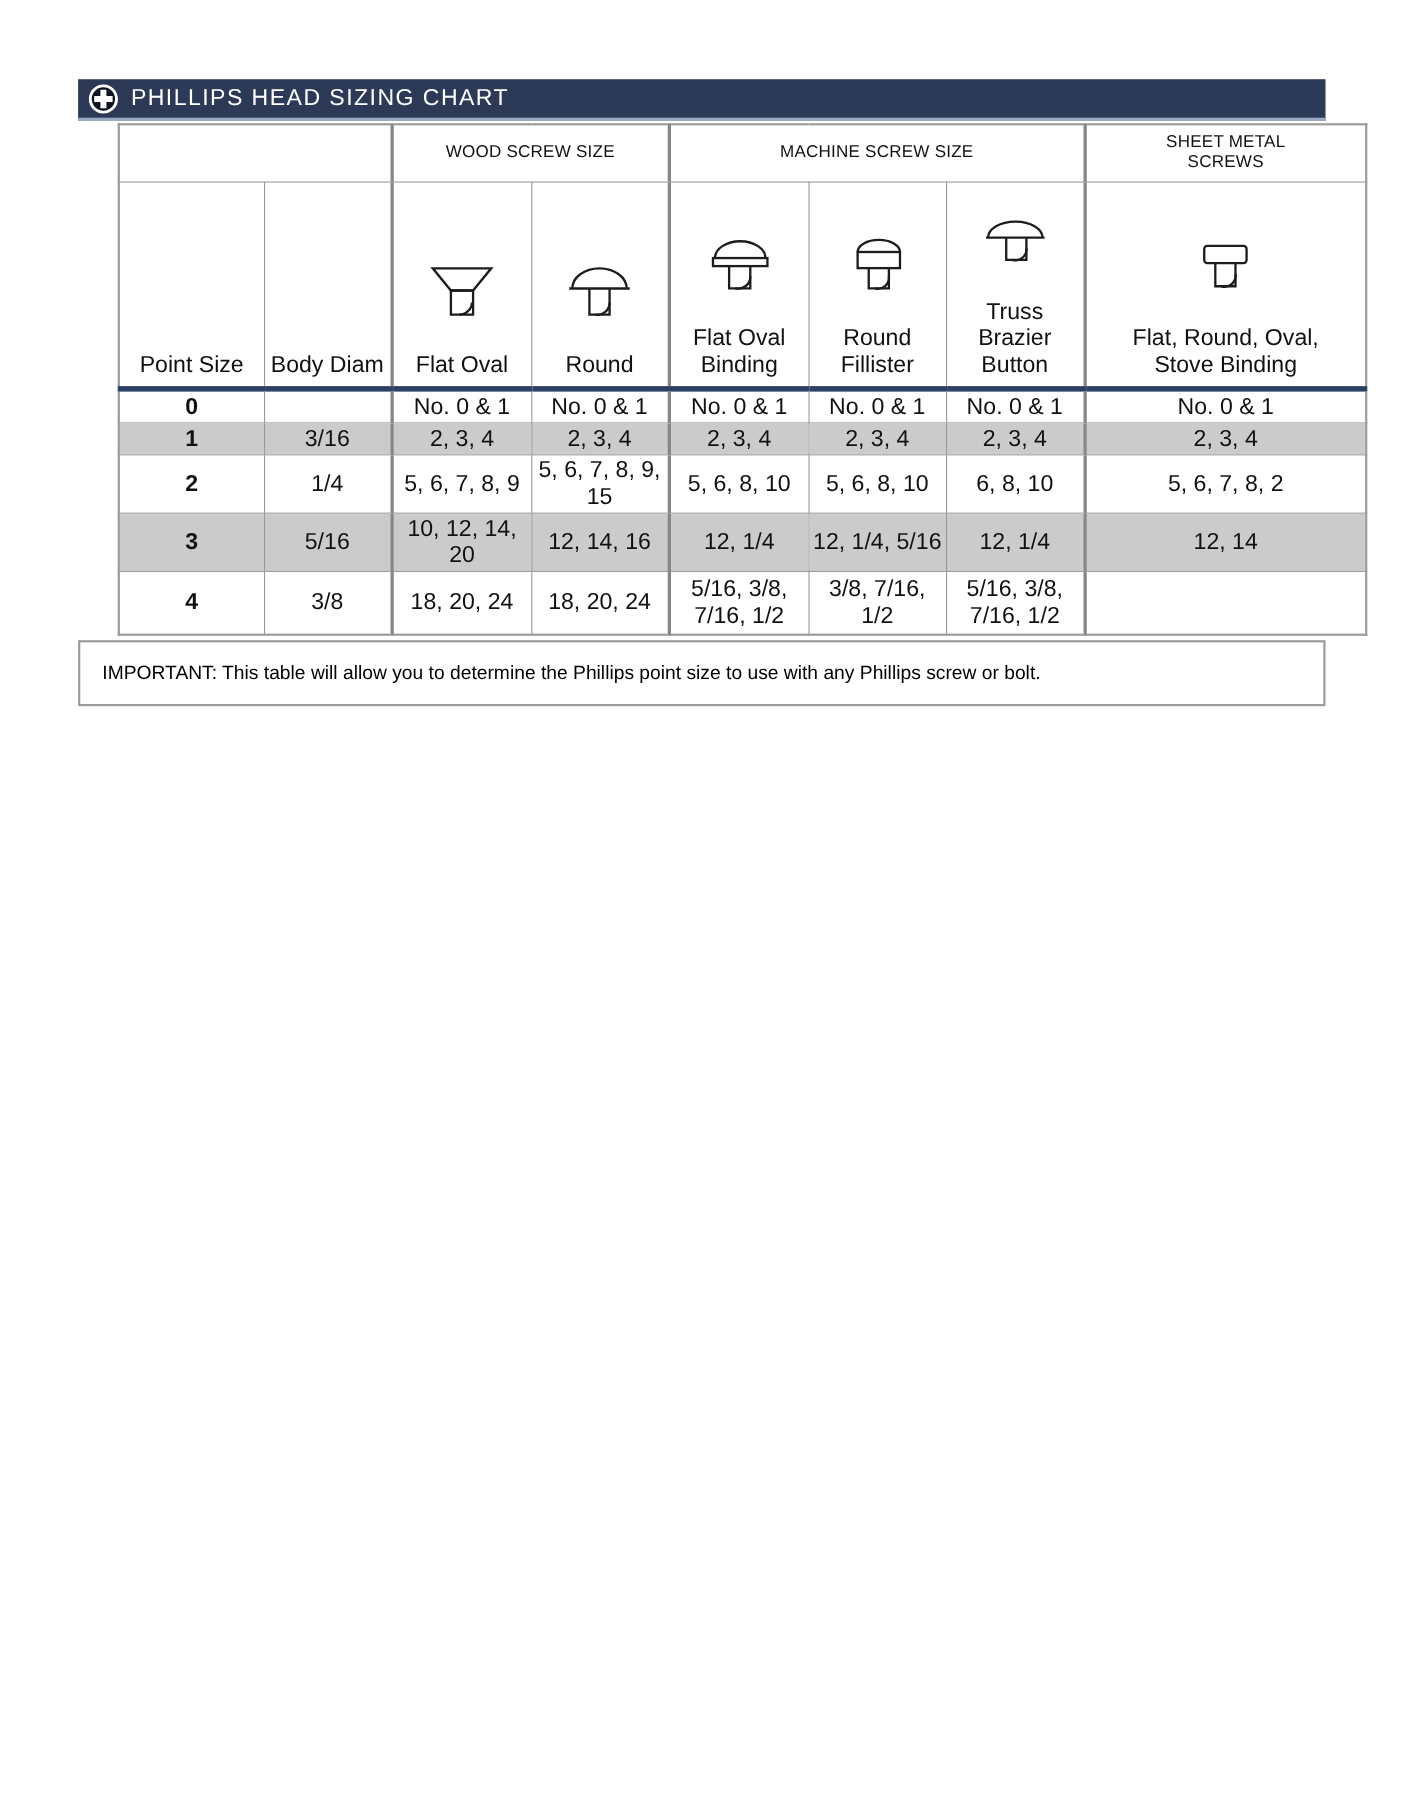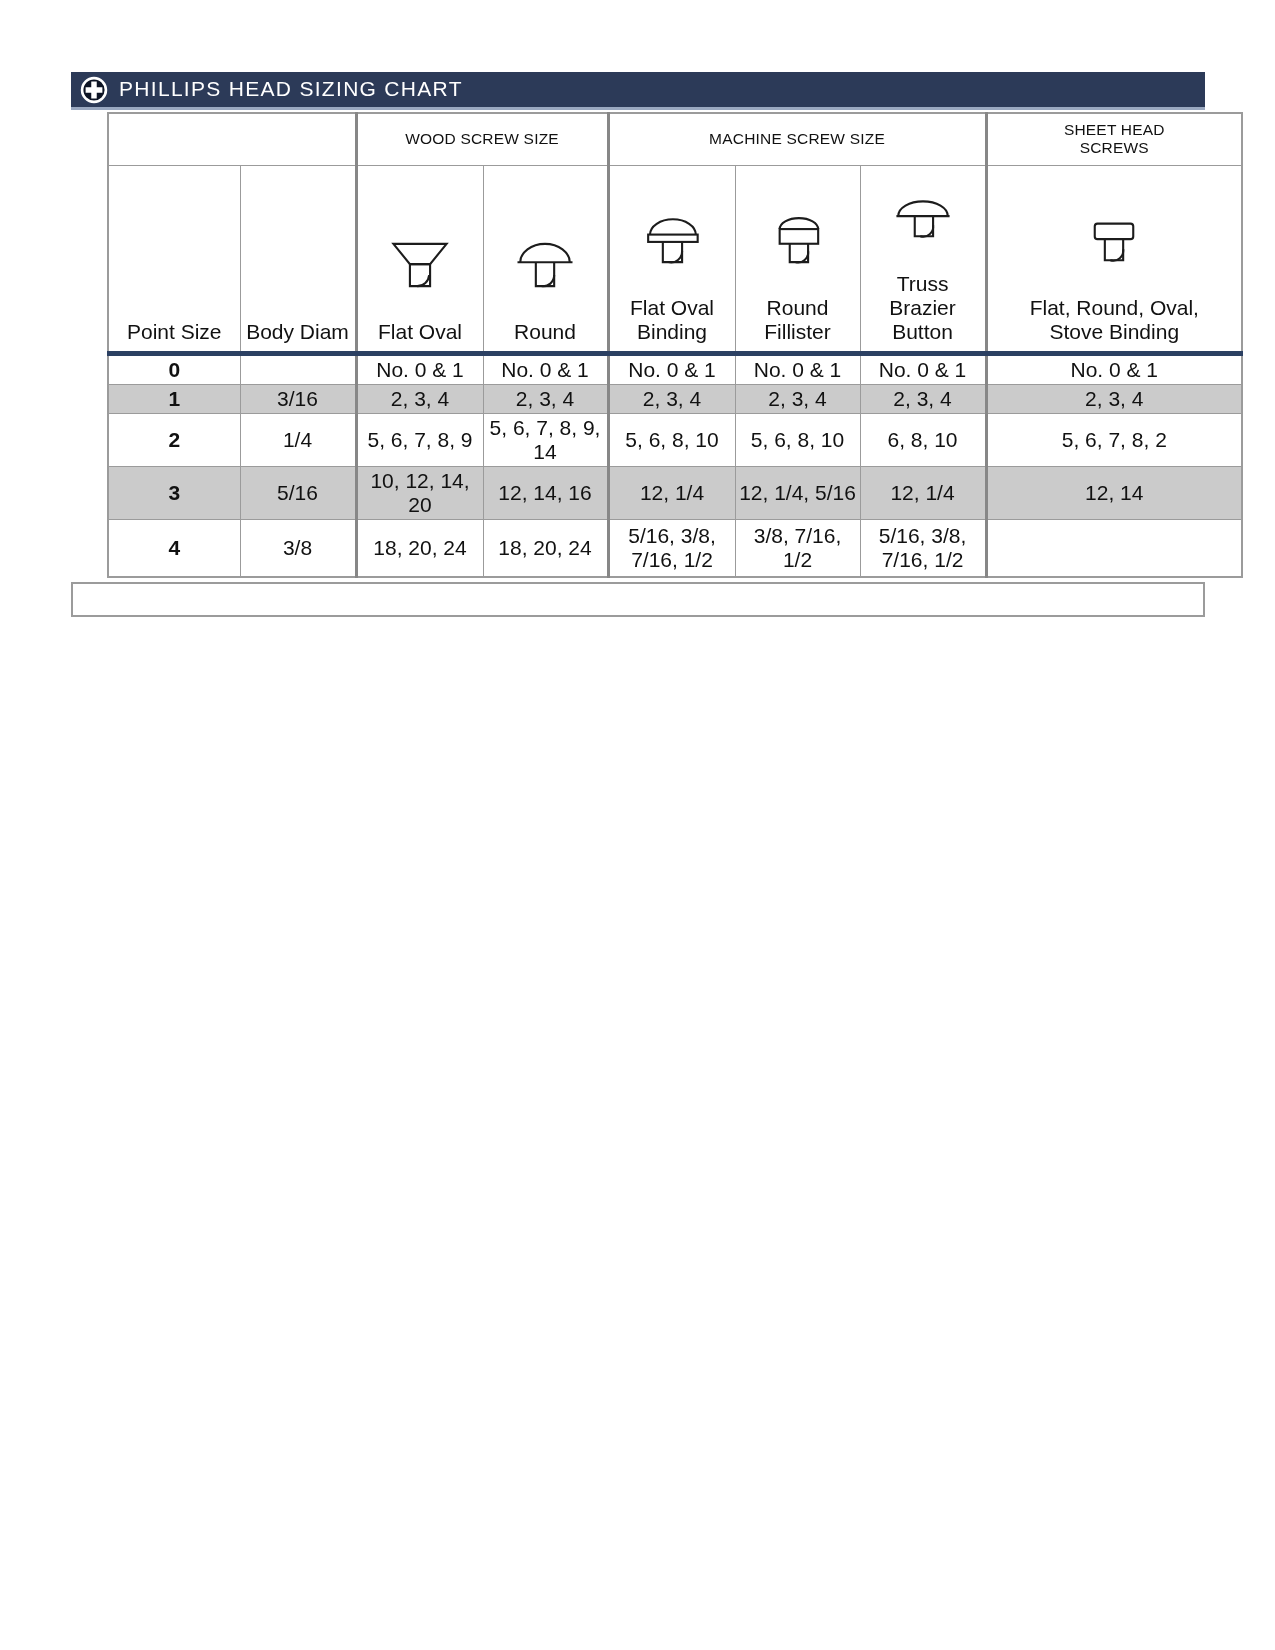--- a/index.html
+++ b/index.html
@@ -128,21 +128,21 @@
           <col style="width:125px">
           <col style="width:126px">
         <col style="width:256px">
       </colgroup>
 
       <tbody>
           <tr class="sections">
         <th colspan="2"></th>
         <th colspan="2" class="sec">WOOD SCREW SIZE</th>
         <th colspan="3" class="sec">MACHINE SCREW SIZE</th>
-        <th class="sec">SHEET HEAD
+        <th class="sec">SHEET METAL
 SCREWS</th>
       </tr>
 
       <tr class="colheads">
         <th>
           <span>Point Size</span>
         </th>
         <th>
           <span>Body Diam</span>
         </th>
@@ -232,21 +232,21 @@
         <td>2, 3, 4</td>
         <td class="sec">2, 3, 4</td>
         <td>2, 3, 4</td>
         <td>2, 3, 4</td>
         <td class="sec">2, 3, 4</td>
       </tr>
       <tr class="data">
         <td>2</td>
         <td>1/4</td>
         <td class="sec">5, 6, 7, 8, 9</td>
-        <td>5, 6, 7, 8, 9, 14</td>
+        <td>5, 6, 7, 8, 9, 15</td>
         <td class="sec">5, 6, 8, 10</td>
         <td>5, 6, 8, 10</td>
         <td>6, 8, 10</td>
         <td class="sec">5, 6, 7, 8, 2</td>
       </tr>
       <tr class="data shaded">
         <td>3</td>
         <td>5/16</td>
         <td class="sec">10, 12, 14, 20</td>
         <td>12, 14, 16</td>
@@ -264,16 +264,17 @@
 7/16, 1/2</td>
         <td>3/8, 7/16, 1/2</td>
         <td>5/16, 3/8,
 7/16, 1/2</td>
         <td class="sec"></td>
       </tr>
     </tbody>
       </table>
 
     <div class="notebox">
+      <div>IMPORTANT: This table will allow you to determine the Phillips point size to use with any Phillips screw or bolt.</div>
     </div>
 
   </div>
 </div>
 
 </body></html>

